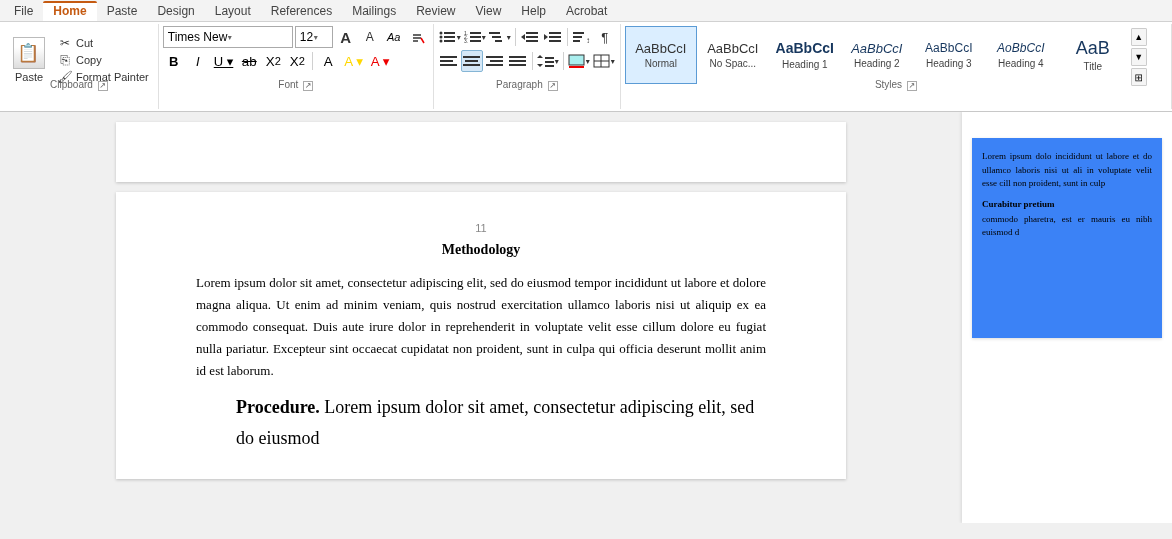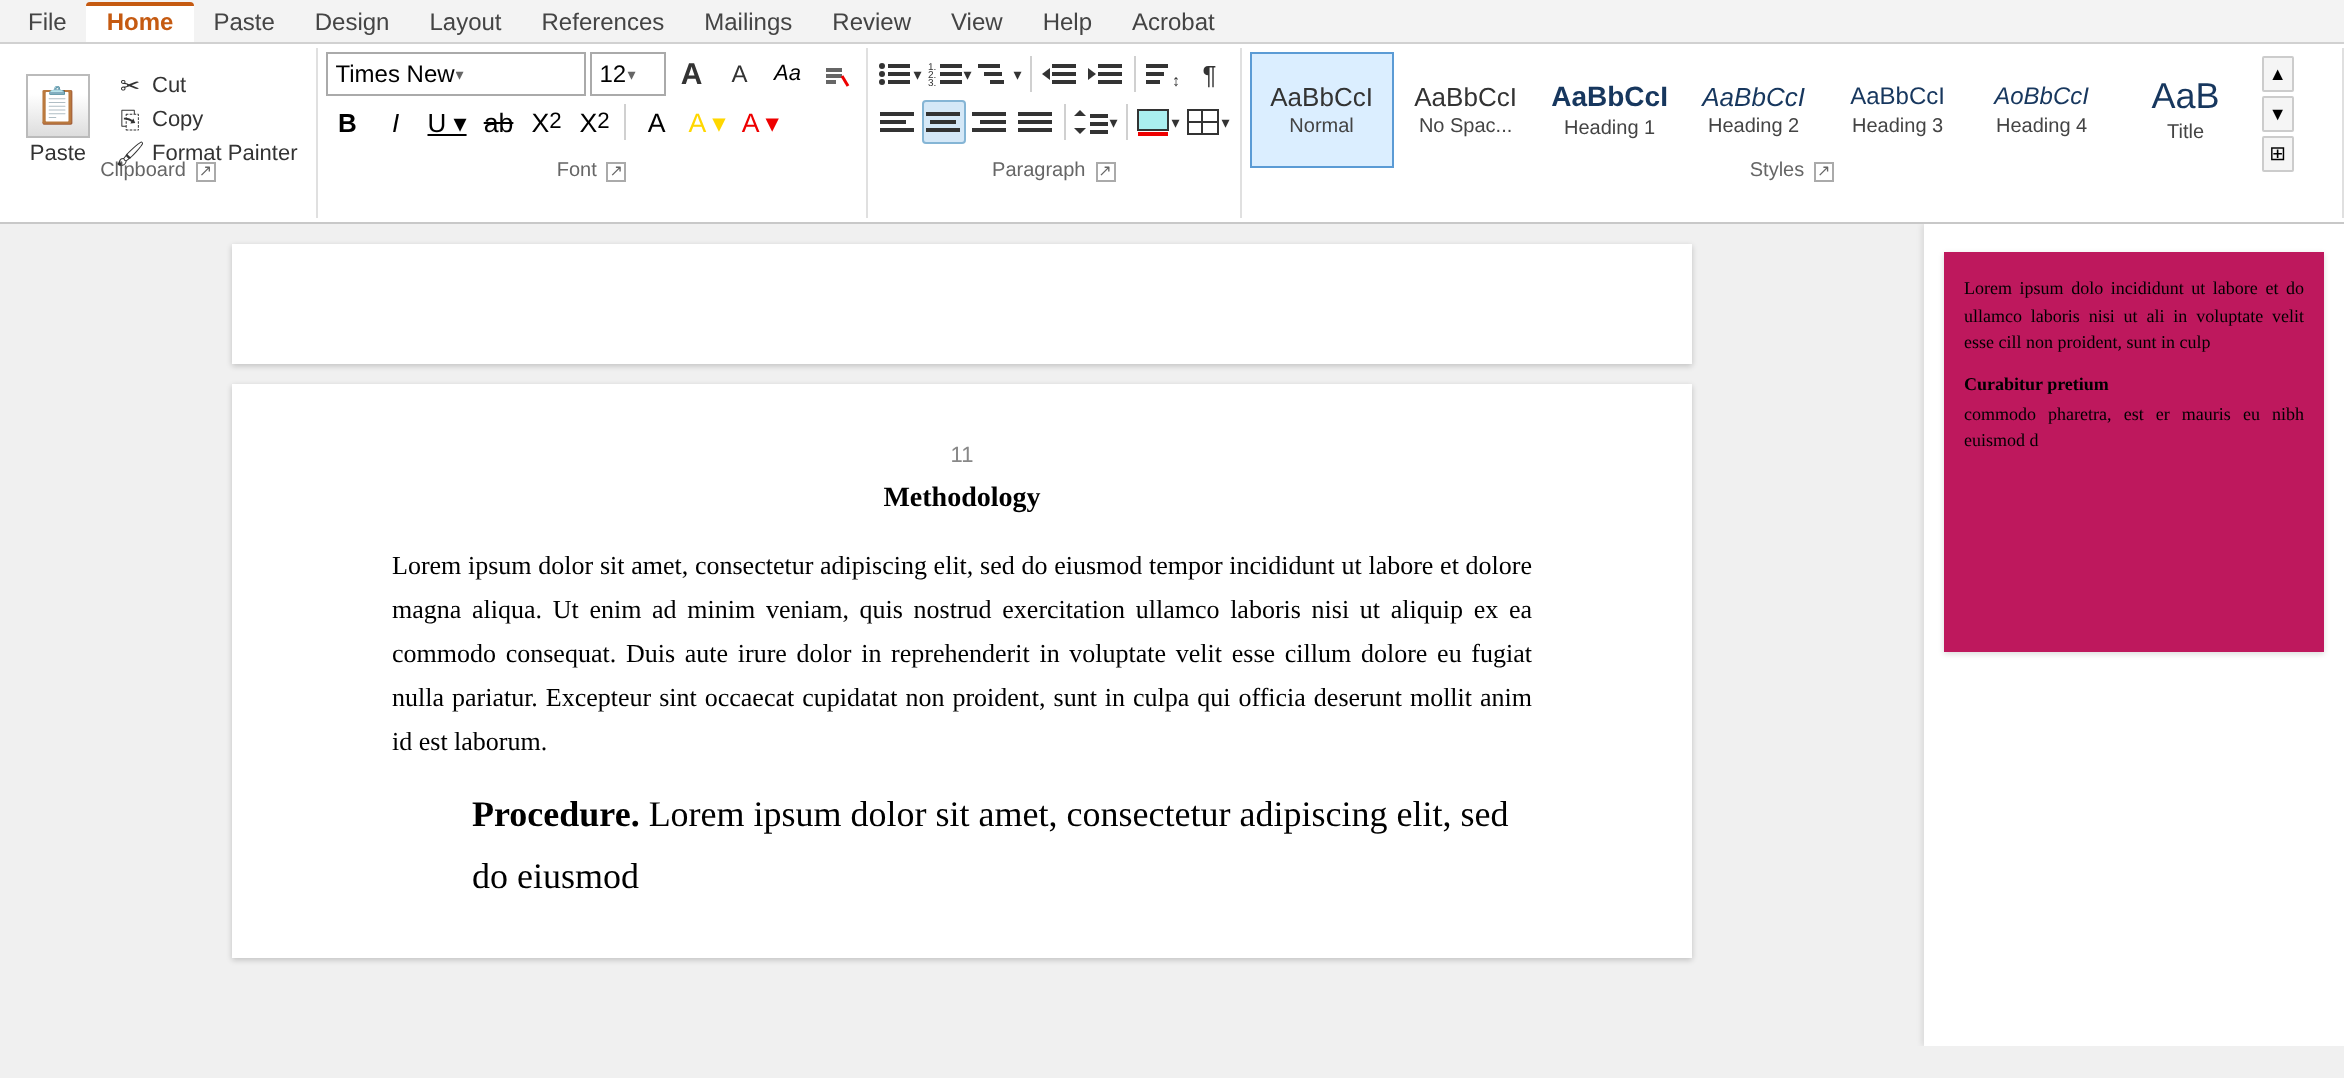--- a/index.html
+++ b/index.html
@@ -343,22 +343,22 @@
     
     .side-panel {
       width: 210px;
       background: #fff;
       box-shadow: -1px 0 3px rgba(0,0,0,0.1);
       overflow: hidden;
       padding: 10px 0;
     }
 
     .side-page {
-      background: #be185d;
-      margin: 4px 10px;
+      background: #3b82f6;
+      margin: 16px 10px;
       box-shadow: 0 1px 3px rgba(0,0,0,0.15);
       padding: 12px 10px;
       min-height: 200px;
     }
 
     .side-para {
       font-family: 'Times New Roman', Times, serif;
       font-size: 9px;
       line-height: 1.5;
       text-align: justify;

